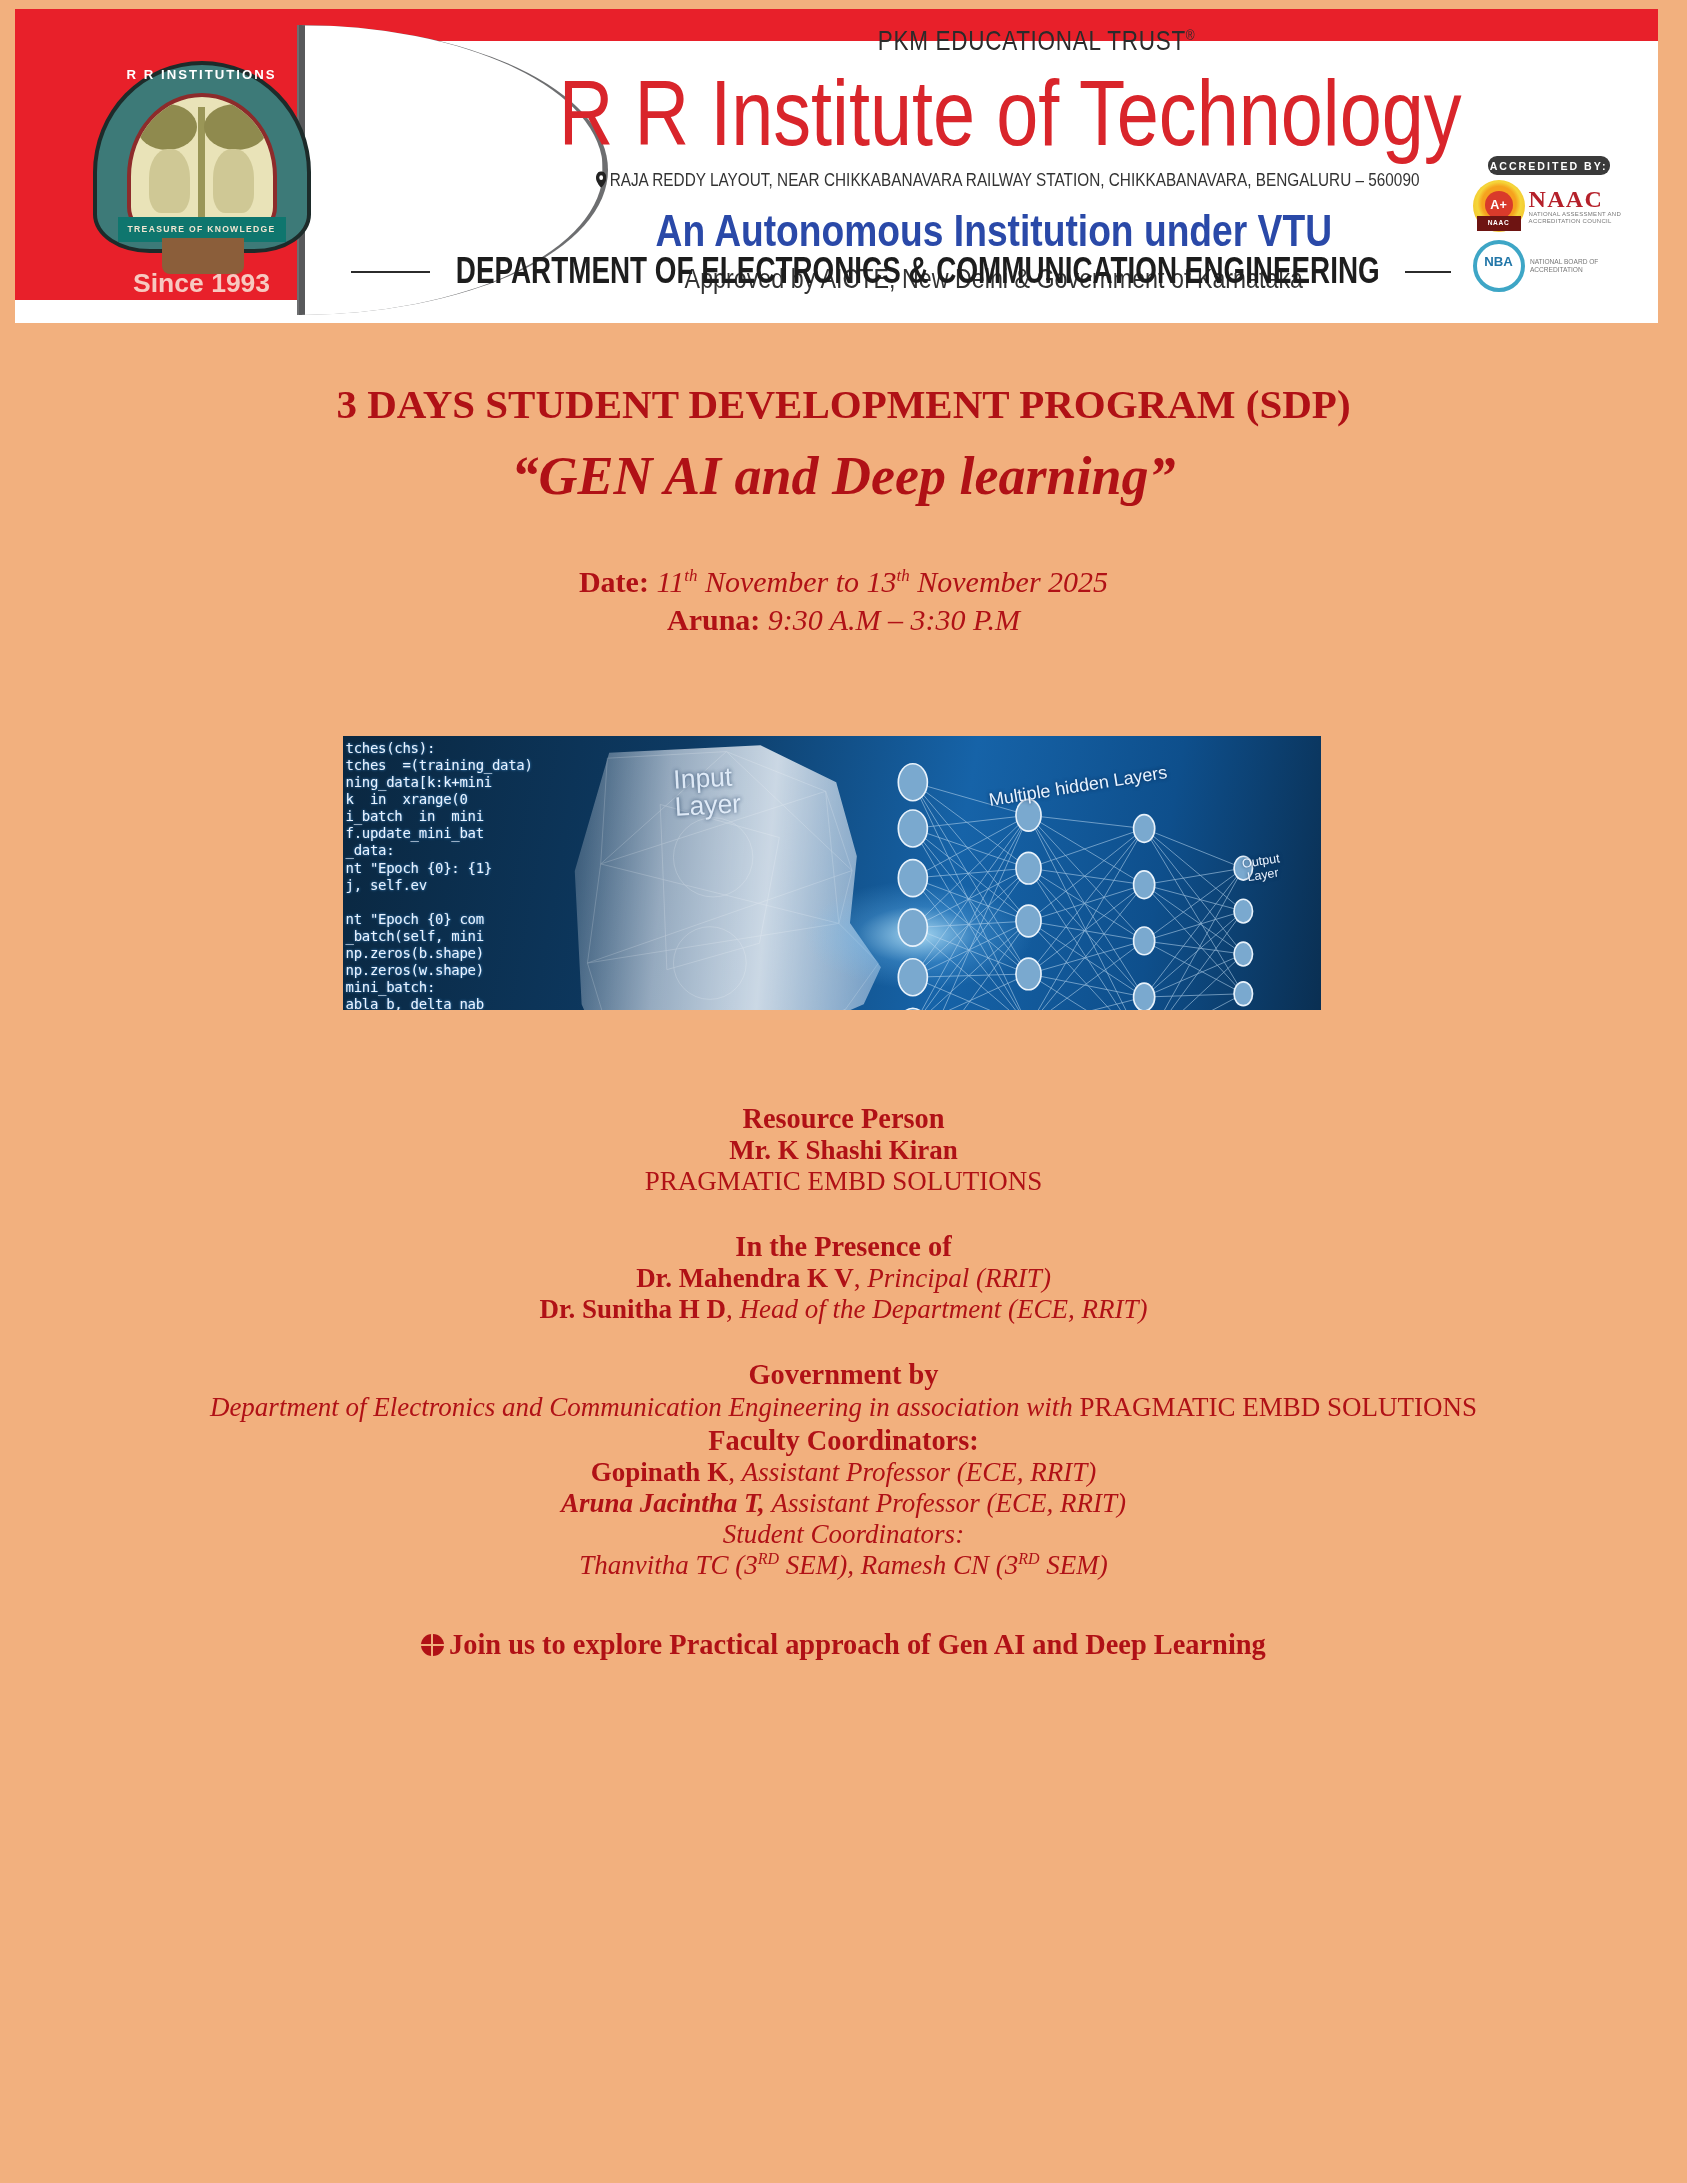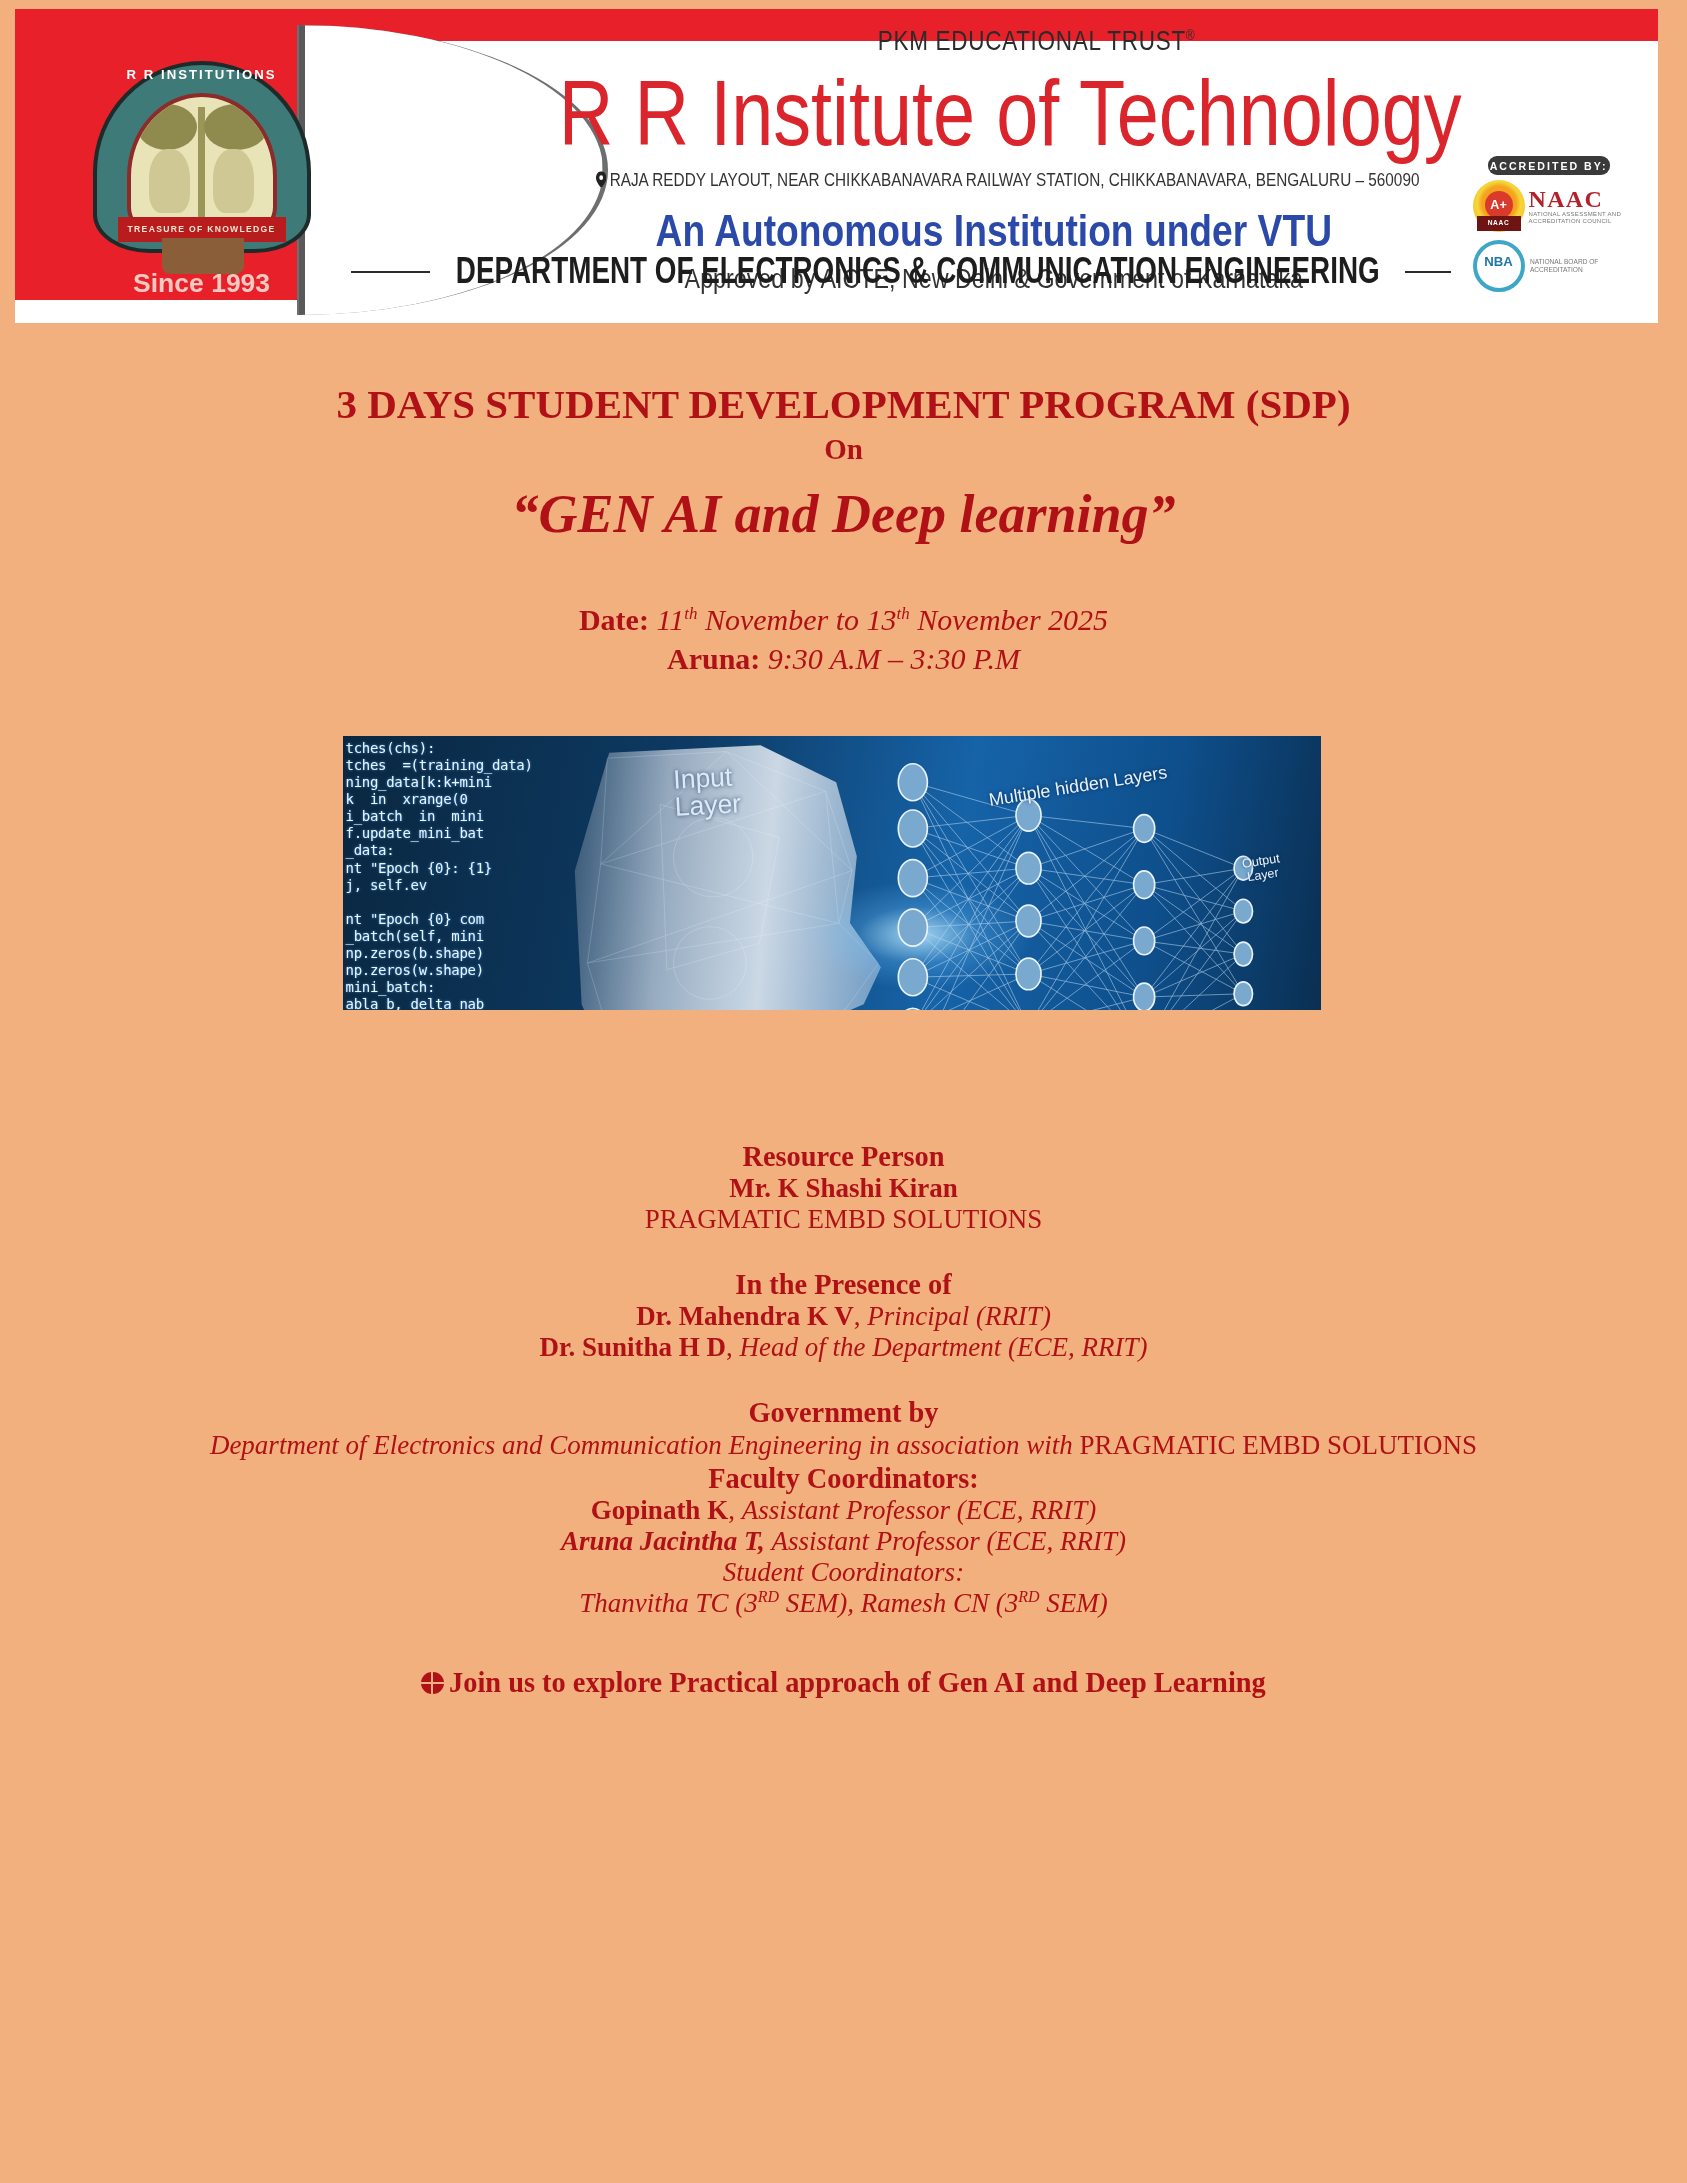--- a/index.html
+++ b/index.html
@@ -69,21 +69,21 @@
     position:absolute;background:#cfc895;border-radius:45% 45% 30% 30%;
   }
   .crest-text{
     position:absolute;left:0;top:5.3px;width:218px;text-align:center;
     color:#fff;font-size:13.2px;font-weight:bold;letter-spacing:2px;
     font-family:"Liberation Sans",sans-serif;
     transform:none;
   }
   .crest-ribbon{
     position:absolute;left:25px;top:156px;width:168px;height:25px;
-    background:#b91c1c;
+    background:#0f766e;
     color:#f2e6d2;font-size:8.6px;font-family:"Liberation Sans",sans-serif;
     letter-spacing:1.3px;text-align:center;line-height:25px;font-weight:bold;
   }
   .crest-base{
     position:absolute;left:69px;top:177px;width:82px;height:36px;
     background:#8b5e3a;border-radius:0 0 8px 8px;
   }
   .since{
     position:absolute;left:78px;top:259px;width:218px;text-align:center;
     color:#f7c9c0;font-size:26.5px;font-weight:bold;
@@ -442,21 +442,20 @@
   <div class="hero-label lbl-input" style="white-space:pre-line;">Input
 Layer</div>
   <div class="hero-label lbl-hidden">Multiple hidden Layers</div>
   <div class="hero-label lbl-output" style="white-space:pre-line;">Output
 Layer</div>
 </div>
 
 <div class="content">
 
   <div class="sdp-title">3 DAYS STUDENT DEVELOPMENT PROGRAM (SDP)</div>
-  <div class="on-word">On</div>
   <div class="topic">“GEN AI and Deep learning”</div>
 
   <div class="datetime">
     <div>
       <b>Date:</b>
       <i><span>11</span><sup>th</sup><span> November to 13</span><sup>th</sup><span> November 2025</span></i>
     </div>
     <div>
       <b>Aruna:</b>
       <i>9:30 A.M – 3:30 P.M</i>

